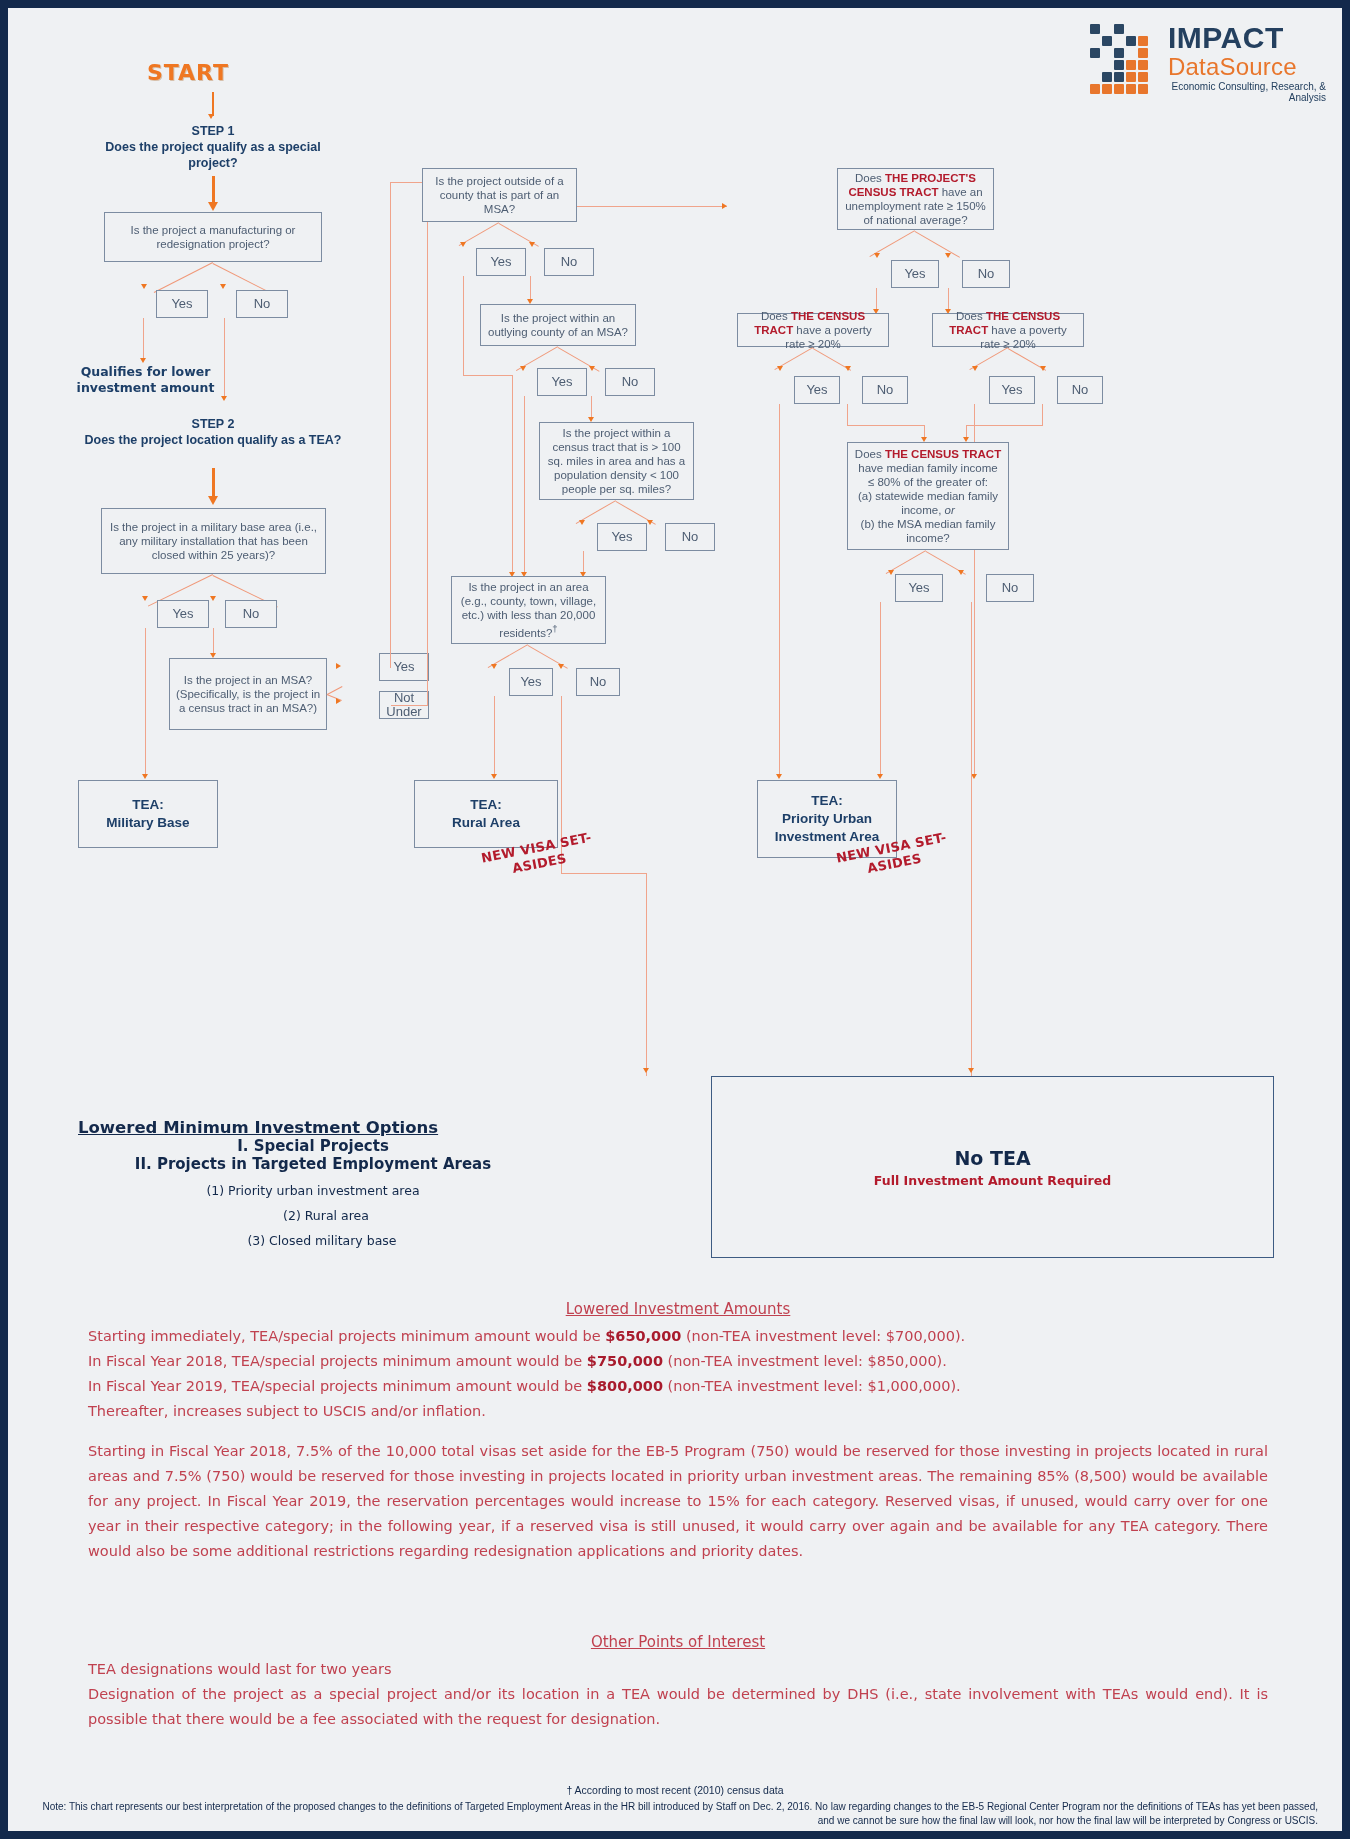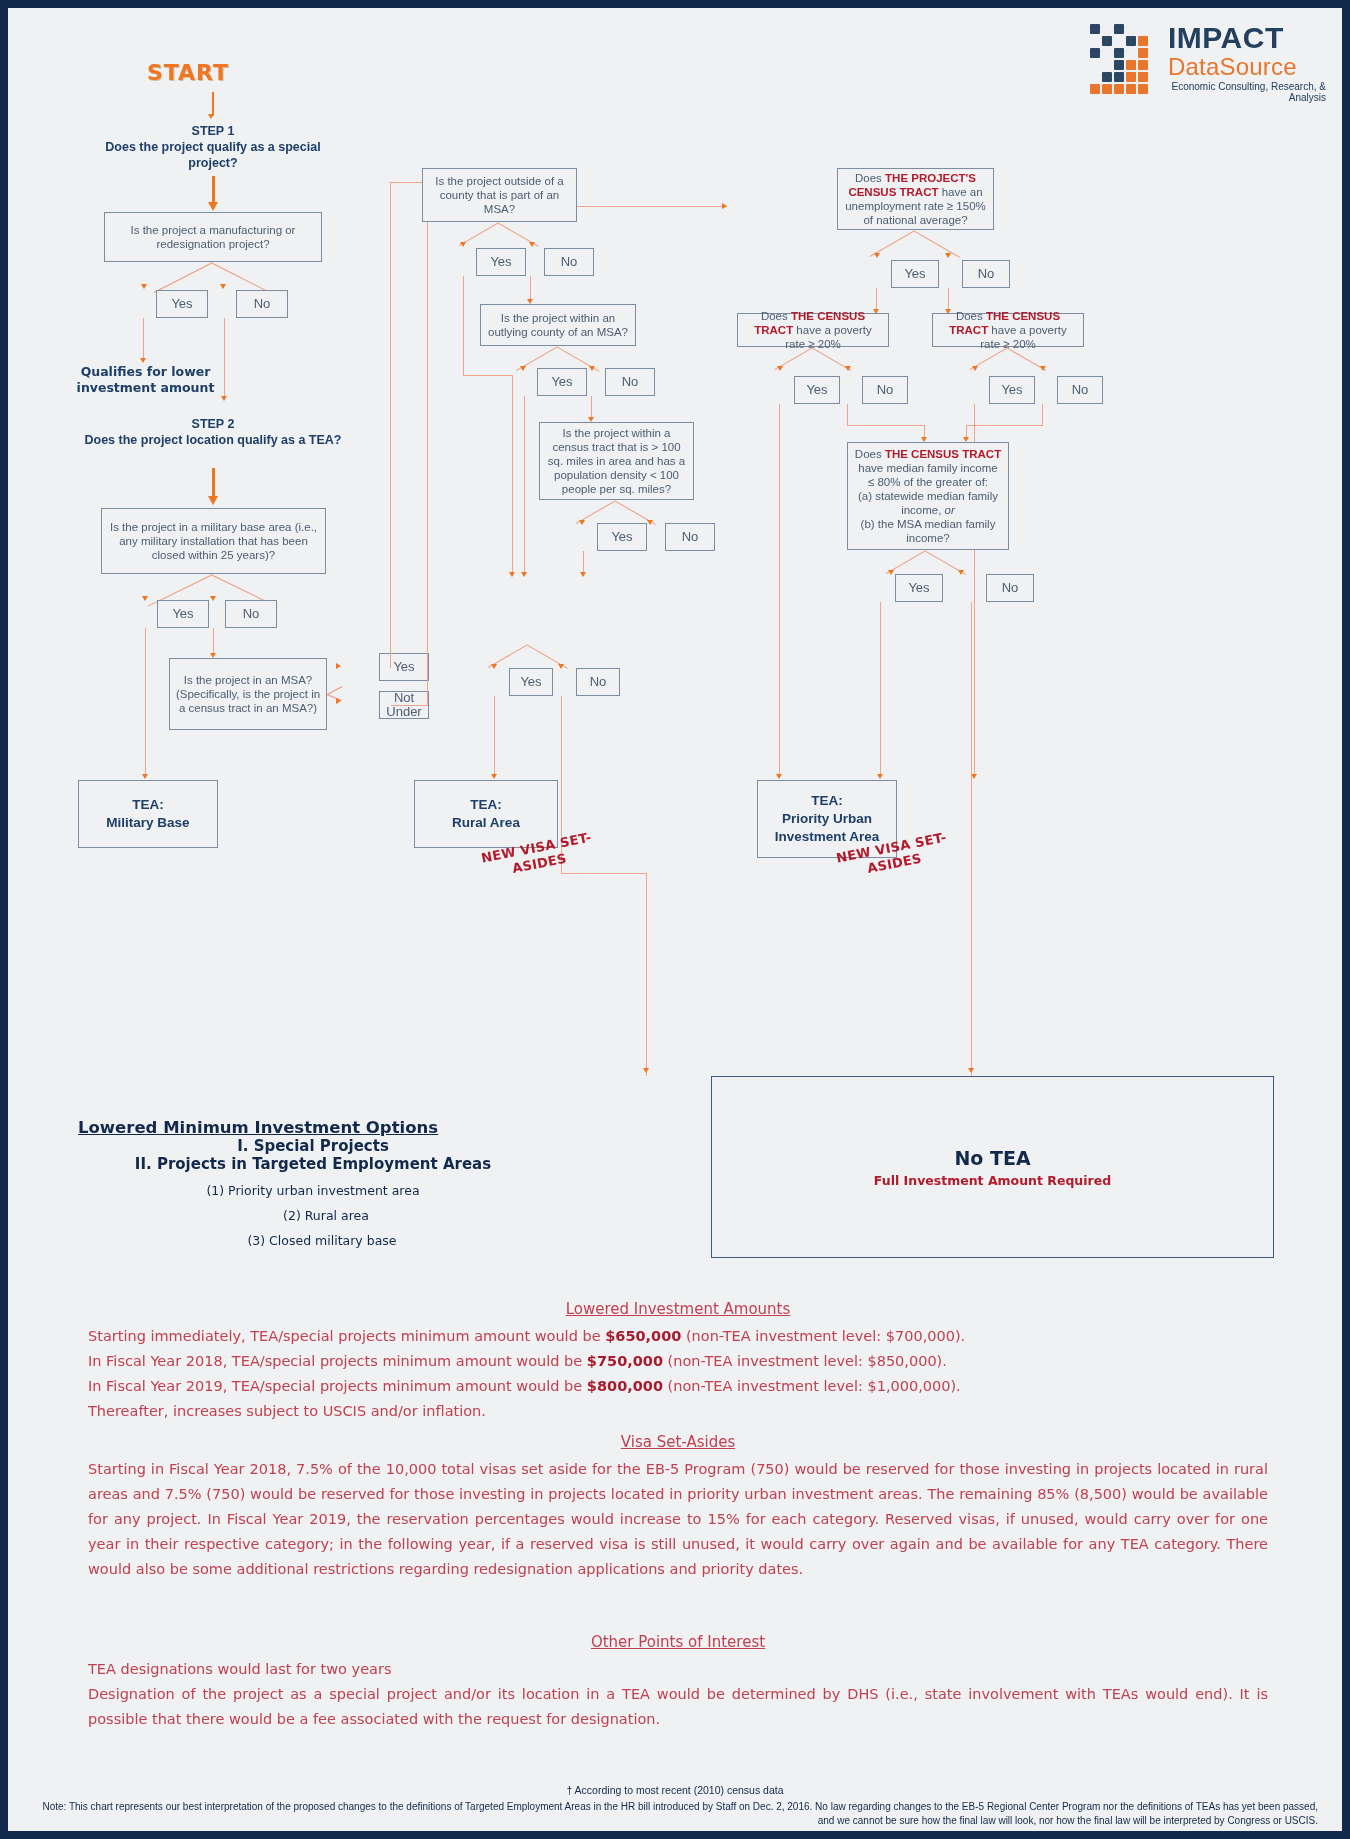--- a/index.html
+++ b/index.html
@@ -260,20 +260,23 @@
   <div class="ar down sm" style="left:572px; top:564px;"></div>
 
   <div class="ln v" style="left:516px; top:388px; height:178px;"></div>
   <div class="ar down sm" style="left:513px; top:564px;"></div>
 
   <div class="ln v" style="left:455px; top:268px; height:100px;"></div>
   <div class="ln h" style="left:455px; top:367px; width:50px;"></div>
   <div class="ln v" style="left:504px; top:367px; height:200px;"></div>
   <div class="ar down sm" style="left:501px; top:564px;"></div>
 
+  <div class="node" style="left:443px; top:568px; width:155px; height:68px;">
+    <div><span>Is the project in an area (e.g., county, town, village, etc.) with less than 20,000 residents?</span><sup>†</sup></div>
+  </div>
 
   <div class="diag" style="left:520px; top:637px; width:46px; transform: rotate(30deg);"></div>
   <div class="diag" style="left:520px; top:637px; width:46px; transform: rotate(150deg);"></div>
   <div class="ar down sm" style="left:483px; top:656px;"></div>
   <div class="ar down sm" style="left:550px; top:656px;"></div>
 
   <div class="node yn" style="left:463px; top:660px; width:44px; height:28px;">Yes</div>
   <div class="node yn" style="left:530px; top:660px; width:44px; height:28px;">No</div>
 
   <div class="ln v" style="left:486px; top:688px; height:82px;"></div>
@@ -407,21 +410,20 @@
 
   <div class="sec" style="top:1292px;">
     <h4>Lowered Investment Amounts</h4>
     <p><span>Starting immediately, TEA/special projects minimum amount would be </span><b>$650,000</b><span> (non-TEA investment level: $700,000).</span></p>
     <p style="margin-top:0"><span>In Fiscal Year 2018, TEA/special projects minimum amount  would be </span><b>$750,000</b><span> (non-TEA investment level: $850,000).</span></p>
     <p style="margin-top:0"><span>In Fiscal Year 2019, TEA/special projects minimum amount would be </span><b>$800,000</b><span> (non-TEA investment level: $1,000,000).</span></p>
     <p class="nojust" style="margin-top:0">Thereafter, increases subject to USCIS and/or inflation.</p>
   </div>
 
   <div class="sec" style="top:1425px;">
-    <h4>Visa Set-Asides</h4>
     <p>Starting in Fiscal Year 2018, 7.5% of the 10,000 total visas set aside for the EB-5 Program (750) would be reserved for those investing in projects located in rural areas and 7.5% (750) would be reserved for those investing in projects located in priority urban investment areas. The remaining 85% (8,500) would be available for any project. In Fiscal Year 2019, the reservation percentages would increase to 15% for each category. Reserved visas, if unused, would carry over for one year in their respective category; in the following year, if a reserved visa is still unused, it would carry over again and be available for any TEA category. There would also be some additional restrictions regarding redesignation applications and priority dates.</p>
   </div>
 
   <div class="sec" style="top:1625px;">
     <h4>Other Points of Interest</h4>
     <p class="nojust">TEA designations would last for two years</p>
     <p style="margin-top:0">Designation of the project as a special project and/or its location in a TEA would be determined by DHS (i.e., state involvement with TEAs would end). It is possible that there would be a fee associated with the request for designation.</p>
   </div>
 
   <div class="footnote" style="top:1775px;">

